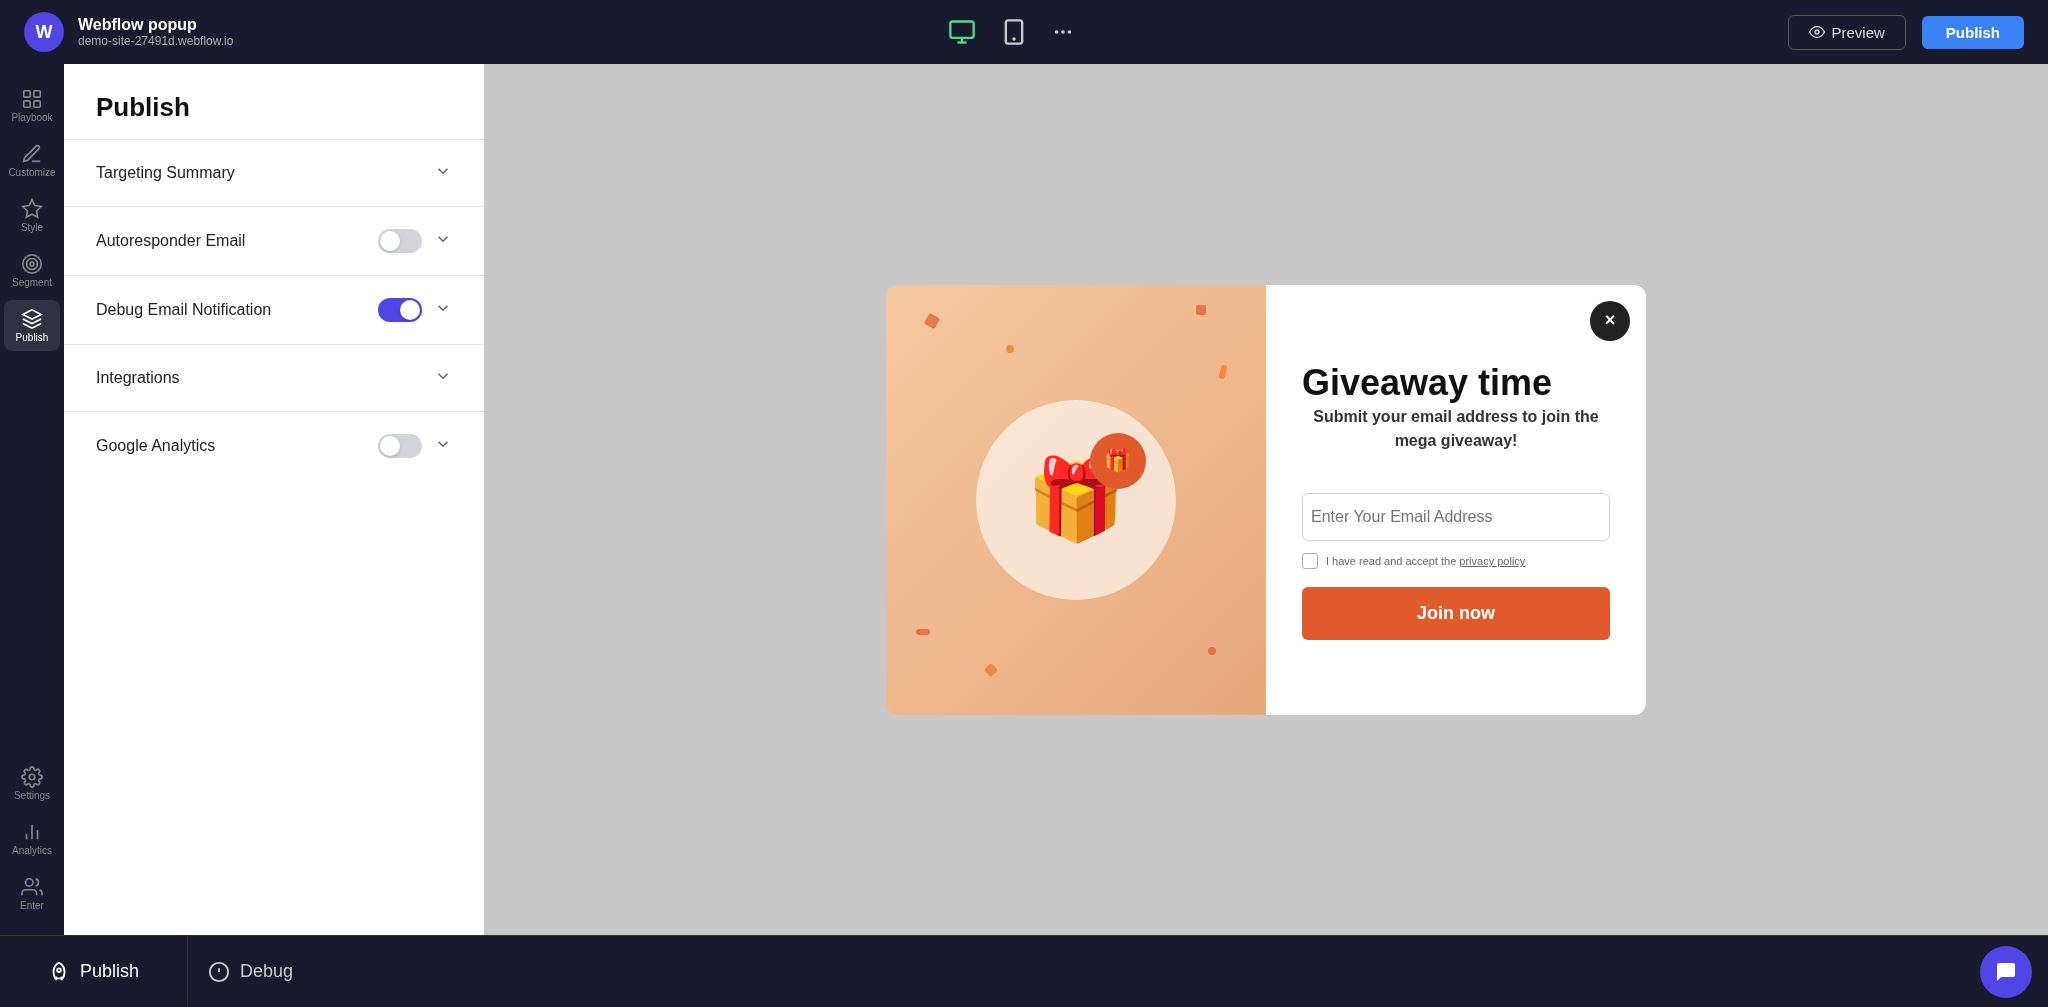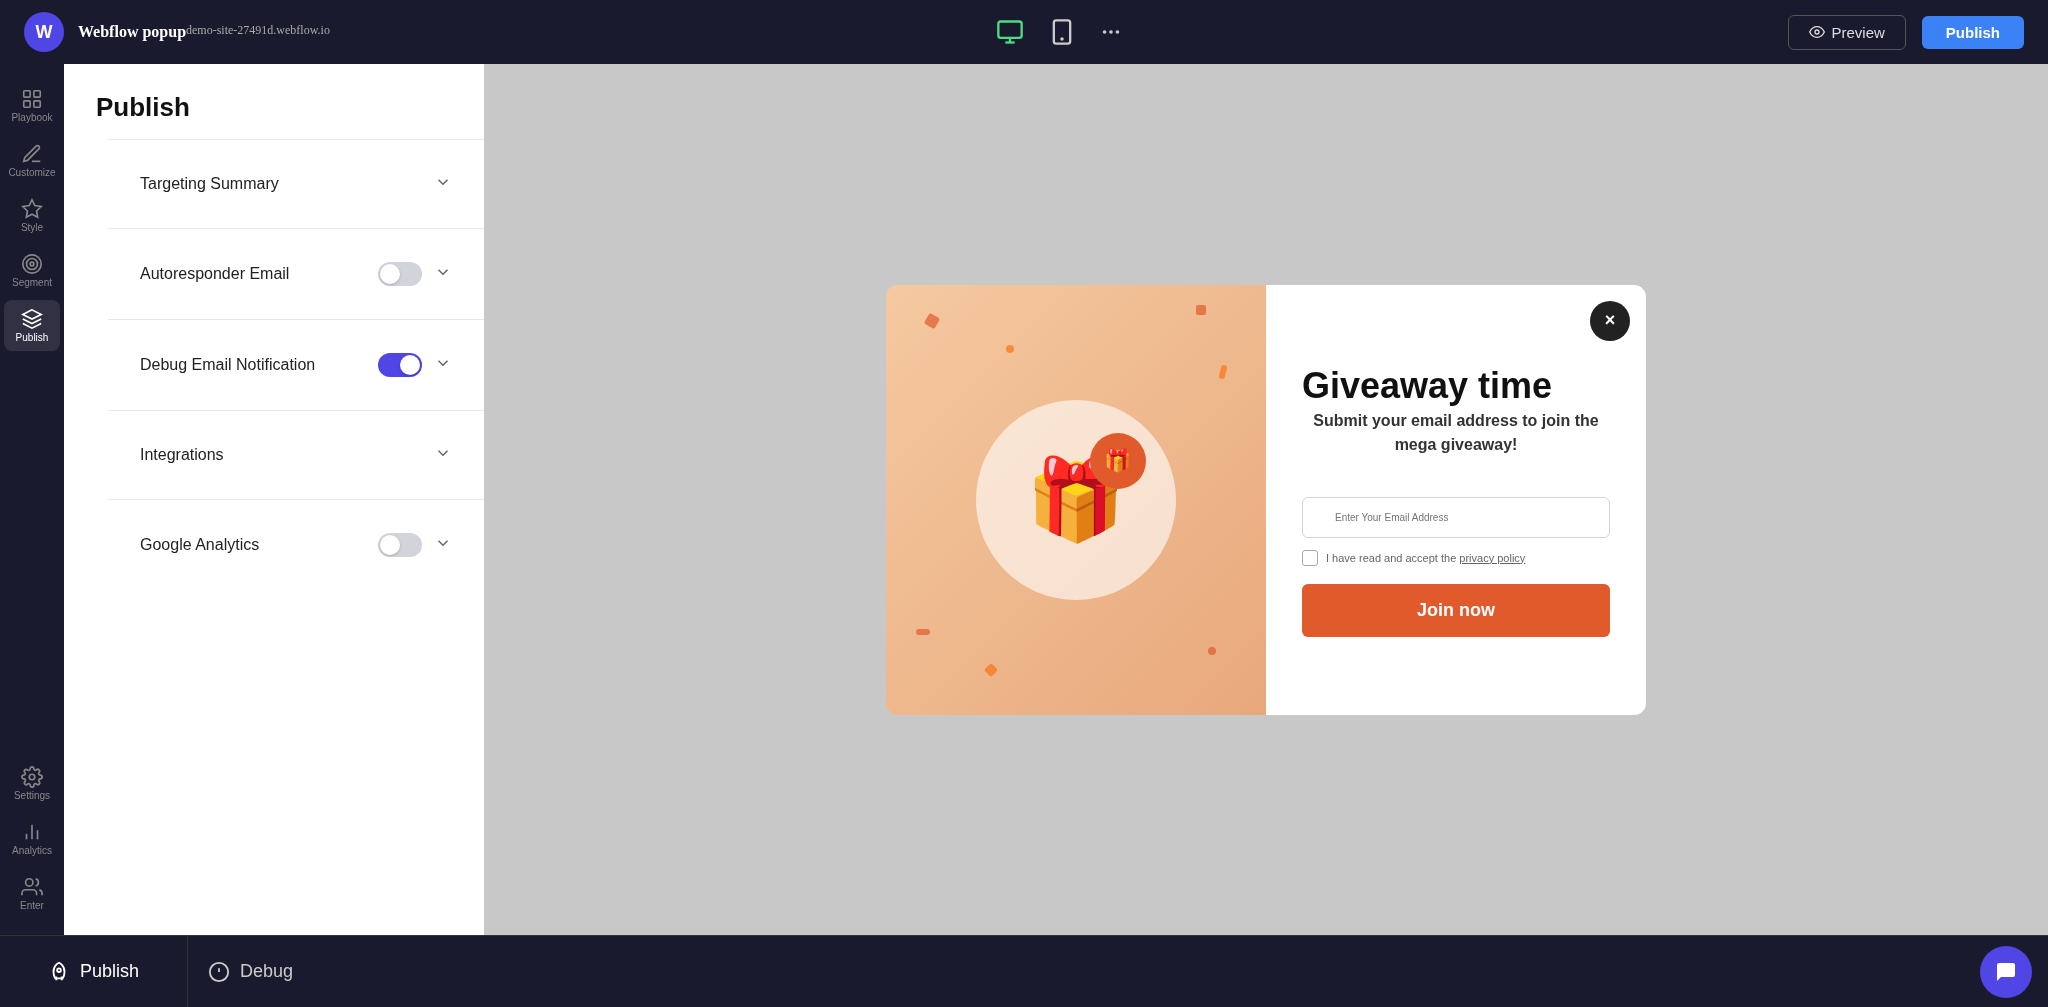--- a/index.html
+++ b/index.html
@@ -15,21 +15,21 @@
       padding: 0 24px;
       flex-shrink: 0;
     }
     .topbar-left { display: flex; align-items: center; gap: 14px; }
     .topbar-logo {
       width: 40px; height: 40px; border-radius: 50%;
       background: #4f46e5;
       display: flex; align-items: center; justify-content: center;
       color: white; font-size: 18px; font-weight: bold;
     }
-    .topbar-site { display: flex; flex-direction: row; font-family: Liberation Serif, serif; }
+    .topbar-site { display: flex; flex-direction: column; }
     .topbar-site-name { color: white; font-size: 16px; font-weight: 600; }
     .topbar-site-url { color: #aaa; font-size: 12px; }
     .topbar-center { display: flex; align-items: center; gap: 12px; }
     .device-btn {
       background: none; border: none; cursor: pointer;
       color: #ccc; padding: 6px; border-radius: 6px;
       display: flex; align-items: center; justify-content: center;
     }
     .device-btn.active { color: #4ade80; }
     .device-btn svg { width: 28px; height: 28px; }
@@ -72,22 +72,21 @@
     .publish-panel {
       width: 420px; background: white; flex-shrink: 0;
       display: flex; flex-direction: column;
     }
     .publish-panel-header {
       padding: 28px 32px 16px;
       font-size: 26px; font-weight: 700; color: #111;
     }
     .accordion-item {
       border-top: 1px solid #e5e7eb;
-      padding: 11px 32px;
-      margin-left: 44px;
+      padding: 0 32px;
     }
     .accordion-header {
       display: flex; align-items: center; justify-content: space-between;
       padding: 22px 0; cursor: pointer;
     }
     .accordion-label { font-size: 16px; color: #222; font-weight: 500; display: flex; align-items: center; gap: 12px; }
     .accordion-right { display: flex; align-items: center; gap: 12px; }
     .chevron { color: #666; }
     .chevron svg { width: 18px; height: 18px; }
 
@@ -166,23 +165,23 @@
     .popup-title {
       font-size: 36px; font-weight: 800; color: #111;
       line-height: 1.1; margin-bottom: 3px;
     }
     .popup-subtitle {
       font-size: 16px; color: #333; line-height: 1.5;
       margin-bottom: 40px; text-align: center; font-weight: 600;
     }
     .popup-subtitle span { font-weight: 900; }
     .popup-input {
-      width: 100%; padding: 14px 32px;
+      width: 100%; padding: 14px 8px;
       border: 1.5px solid #d1d5db; border-radius: 6px;
-      font-size: 10px; color: #999; margin-bottom: 12px;
+      font-size: 16px; color: #999; margin-bottom: 12px;
       background: white;
     }
     .popup-checkbox-row {
       display: flex; align-items: center; gap: 8px; margin-bottom: 18px;
     }
     .popup-checkbox {
       width: 16px; height: 16px; border: 1.5px solid #aaa;
       border-radius: 3px; flex-shrink: 0;
     }
     .popup-checkbox-text { font-size: 11px; color: #666; }

